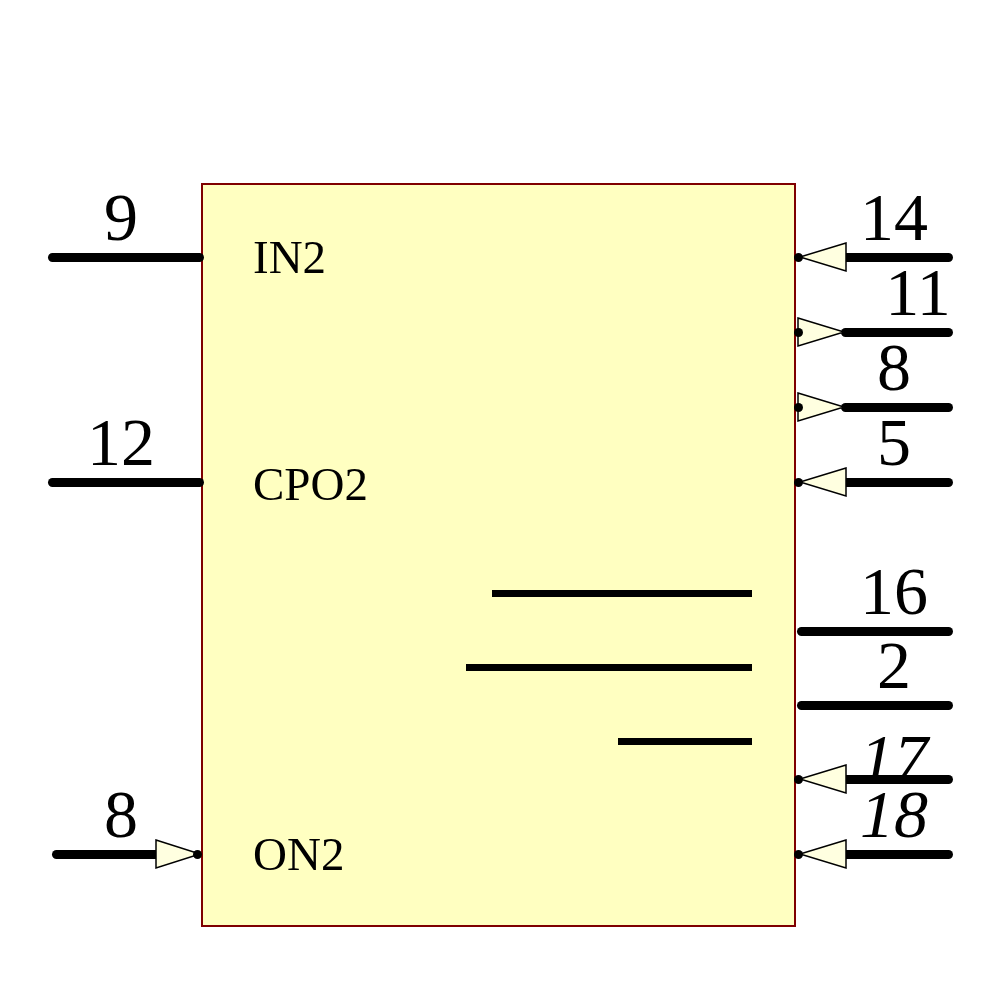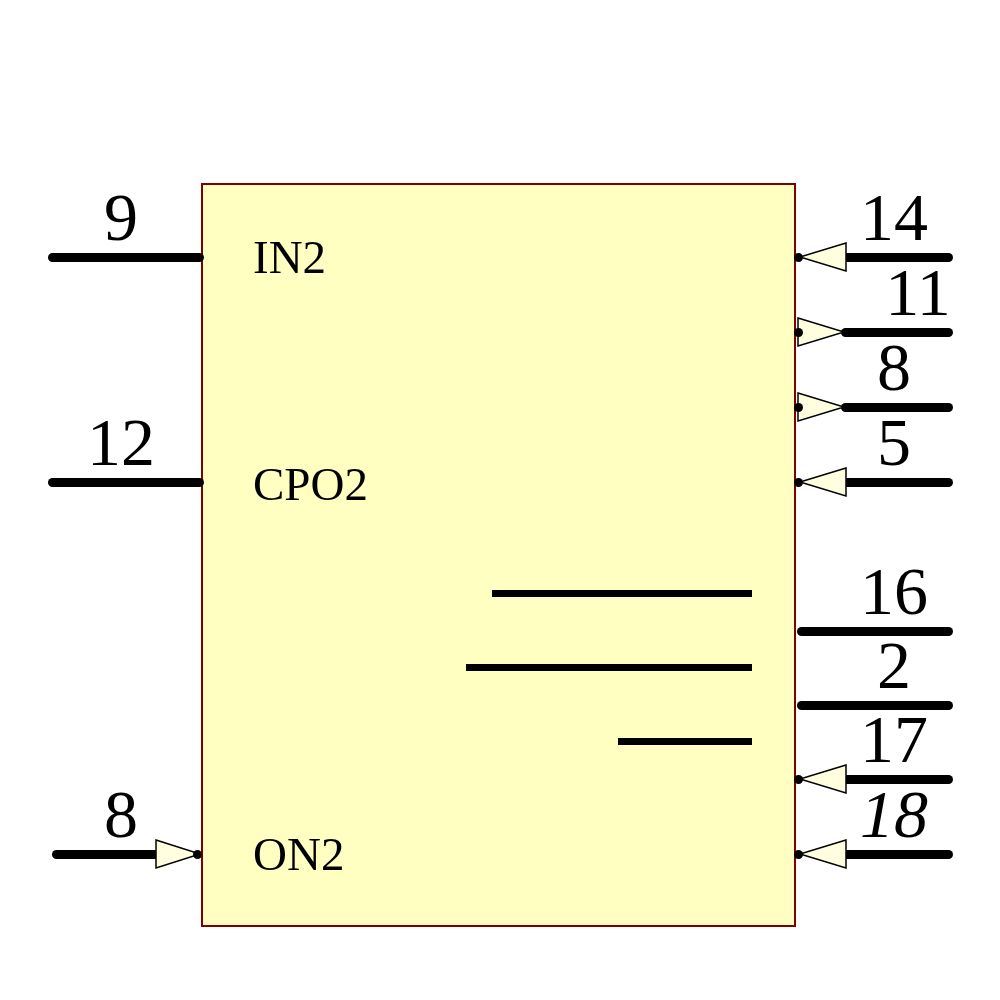--- a/index.html
+++ b/index.html
@@ -127,21 +127,21 @@
 
   </div>
 
   <div class="pin">
     <div class="wire" style="left:841px;top:774.5px;width:112px;"></div>
     <svg class="arrow" style="left:797px;top:763px;" width="50" height="32" viewBox="0 0 50 32">
         <polygon points="49,2 3,16 49,30"></polygon>
       </svg>
     <div class="dot" style="left:794px;top:774.5px;"></div>
     <div class="ovl" style="left:618px;top:738px;width:134px;"></div>
-    <div class="pin-num" style="left:844px;top:705px;">17</div>
+    <div class="pin-num" style="left:844px;top:724px;font-style:italic;">17</div>
 
   </div>
 
   <div class="pin">
     <div class="wire" style="left:841px;top:849.5px;width:112px;"></div>
     <svg class="arrow" style="left:797px;top:838px;" width="50" height="32" viewBox="0 0 50 32">
         <polygon points="49,2 3,16 49,30"></polygon>
       </svg>
     <div class="dot" style="left:794px;top:849.5px;"></div>
     <div class="pin-num" style="left:844px;top:780px;font-style:italic;">18</div>

